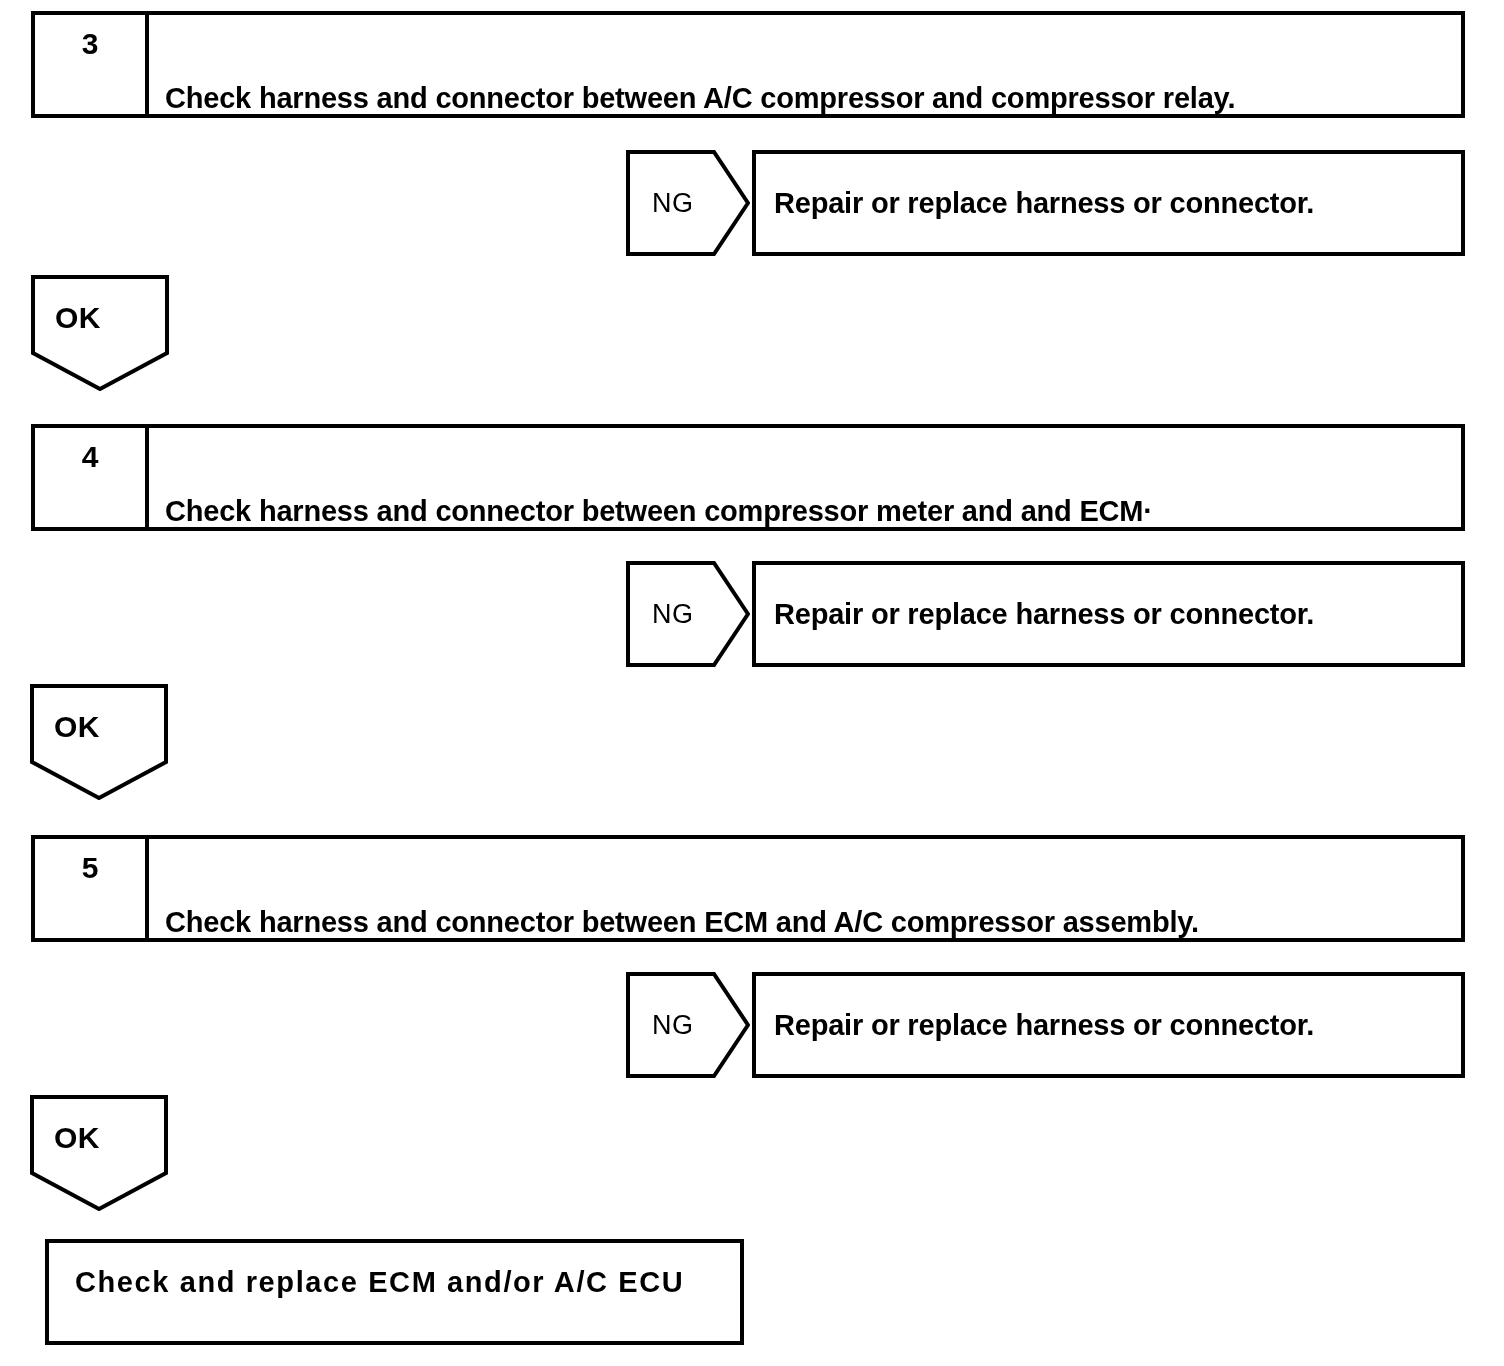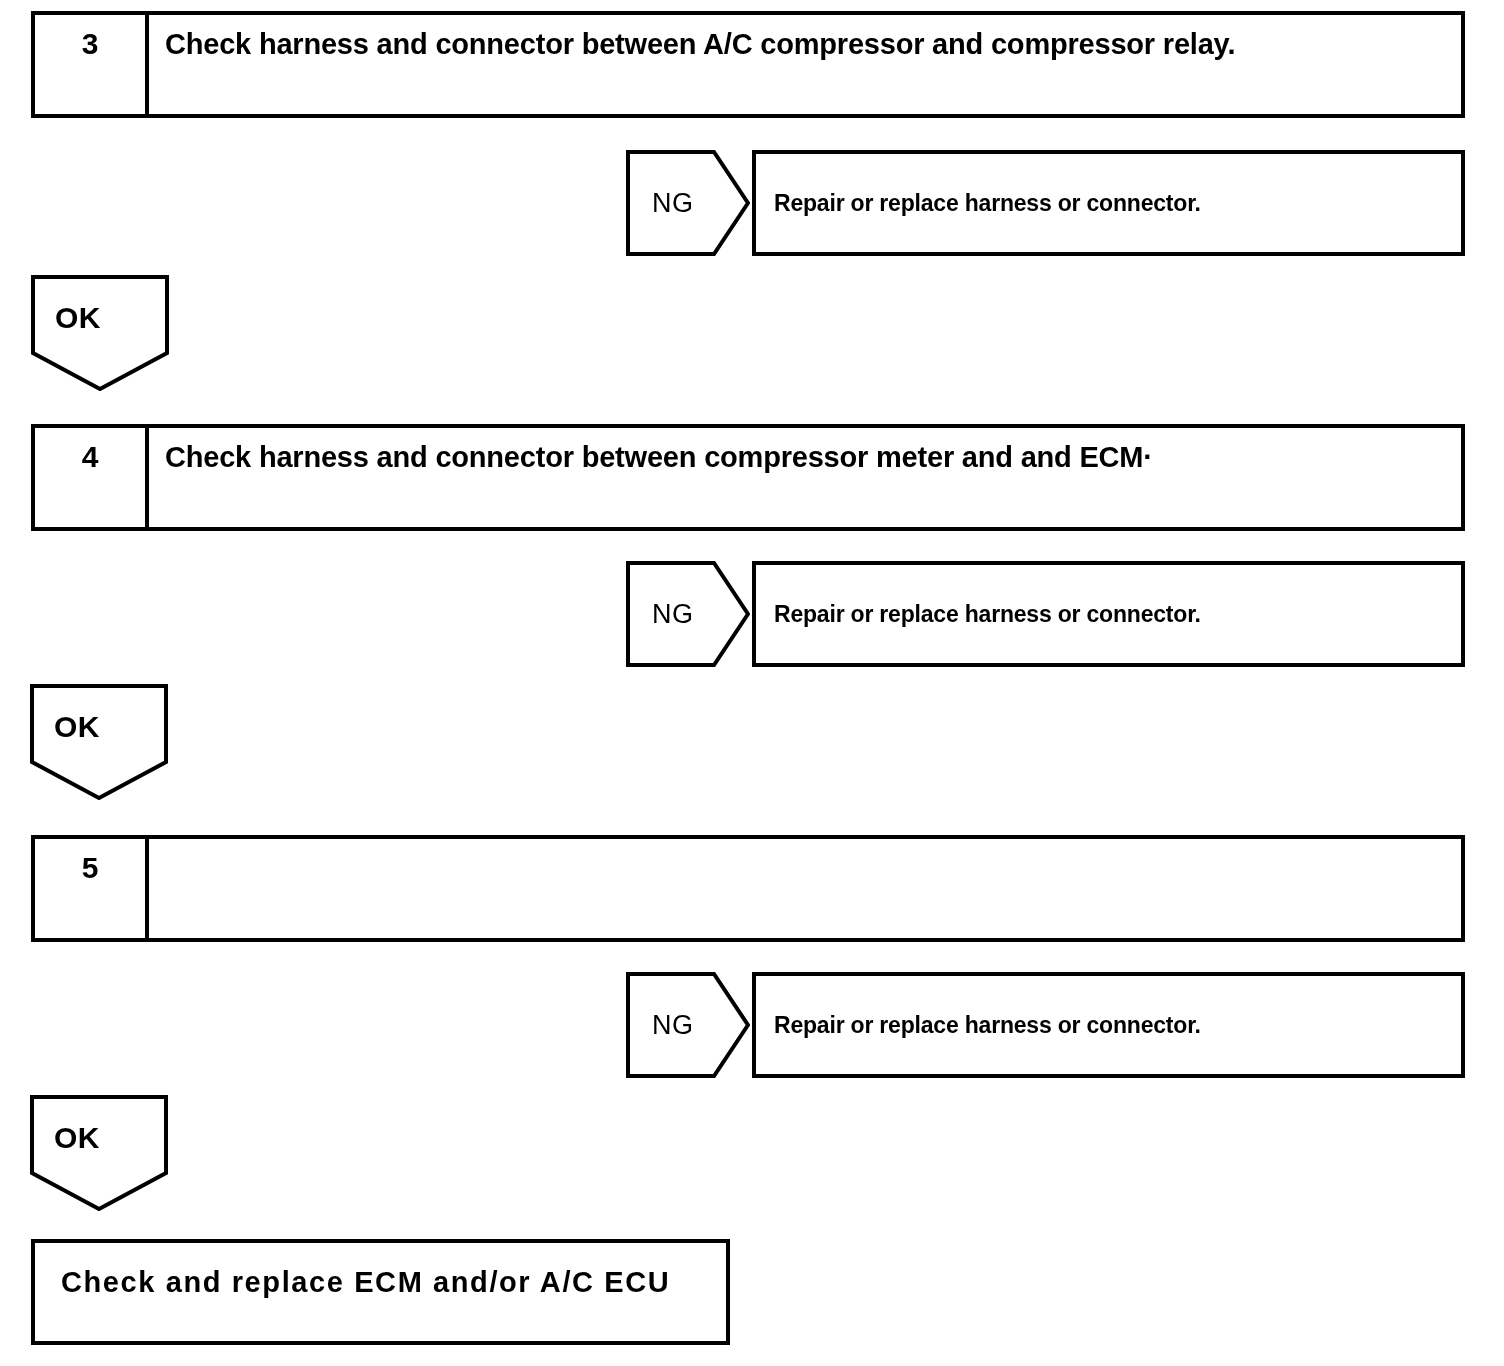--- a/index.html
+++ b/index.html
@@ -45,39 +45,40 @@
   }
   .step-num {
     font-size: 30px;
     font-weight: bold;
     line-height: 1;
     letter-spacing: 0px;
   }
   .step-text-cell {
     flex: 1 1 auto;
     display: flex;
-    align-items: flex-start;
+    align-items: flex-end;
     padding: 14px 0 0 16px;
     box-sizing: border-box;
   }
   .step-text {
     font-size: 29px;
     font-weight: bold;
     line-height: 1.08;
     letter-spacing: -0.2px;
     white-space: nowrap;
   }
 
   
   .result-box {
     position: absolute;
     border: 4px solid #000;
     background: #fff;
     box-sizing: border-box;
     padding: 22px 12px 0 26px;
+    margin-left: 14px;
   }
   .result-line {
     font-size: 29px;
     font-weight: bold;
     line-height: 1.22;
     white-space: nowrap;
   }
   .result-line.spaced {
     letter-spacing: 1.6px;
   }
@@ -114,21 +115,21 @@
   .repair-box {
     position: absolute;
     border: 4px solid #000;
     background: #fff;
     box-sizing: border-box;
     display: flex;
     align-items: center;
     padding-left: 18px;
   }
   .repair-text {
-    font-size: 23px;
+    font-size: 29px;
     font-weight: bold;
     letter-spacing: -0.2px;
     white-space: nowrap;
   }
 </style>
 </head>
 <body>
 
 <div id="flow-root">
 
@@ -181,20 +182,23 @@
     <svg width="138" height="116" viewBox="0 0 138 116">
       <polygon points="2,2 136,2 136,78 69,114 2,78" fill="#ffffff" stroke="#000000" stroke-width="4" stroke-linejoin="miter"></polygon>
     </svg>
     <span class="ok-label">OK</span>
   </div>
 
   <div class="step-box" style="left:31px; top:835px; width:1434px; height:107px;">
     <div class="step-num-cell">
       <span class="step-num">5</span>
     </div>
+    <div class="step-text-cell">
+      <span class="step-text">Check harness and connector between ECM and A/C compressor assembly.</span>
+    </div>
   </div>
 
   <div class="ng-arrow" style="left:626px; top:972px; width:124px; height:106px;">
     <svg width="124" height="106" viewBox="0 0 124 106">
       <polygon points="2,2 88,2 122,53 88,104 2,104" fill="#ffffff" stroke="#000000" stroke-width="4" stroke-linejoin="miter"></polygon>
     </svg>
     <span class="ng-label">NG</span>
   </div>
   <div class="repair-box" style="left:752px; top:972px; width:713px; height:106px;">
     <span class="repair-text">Repair or replace harness or connector.</span>

